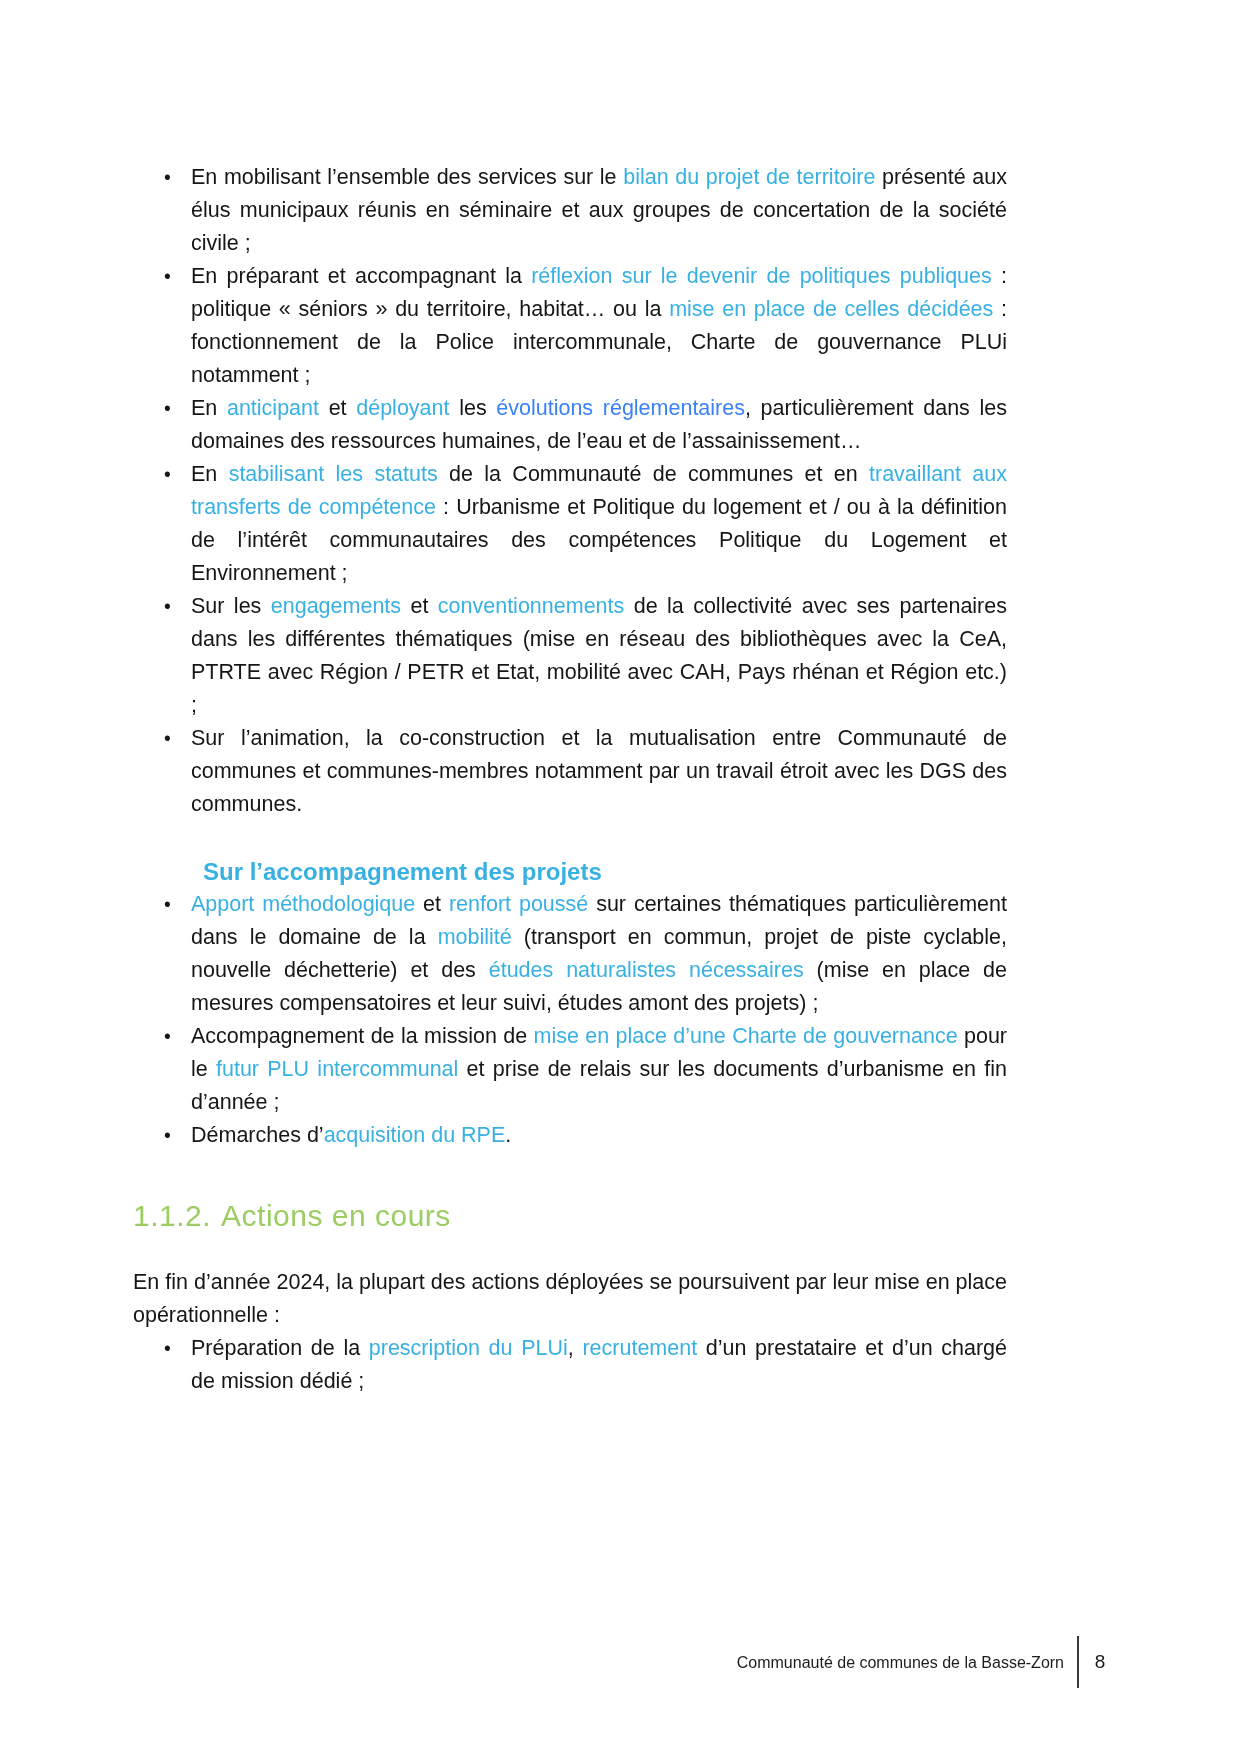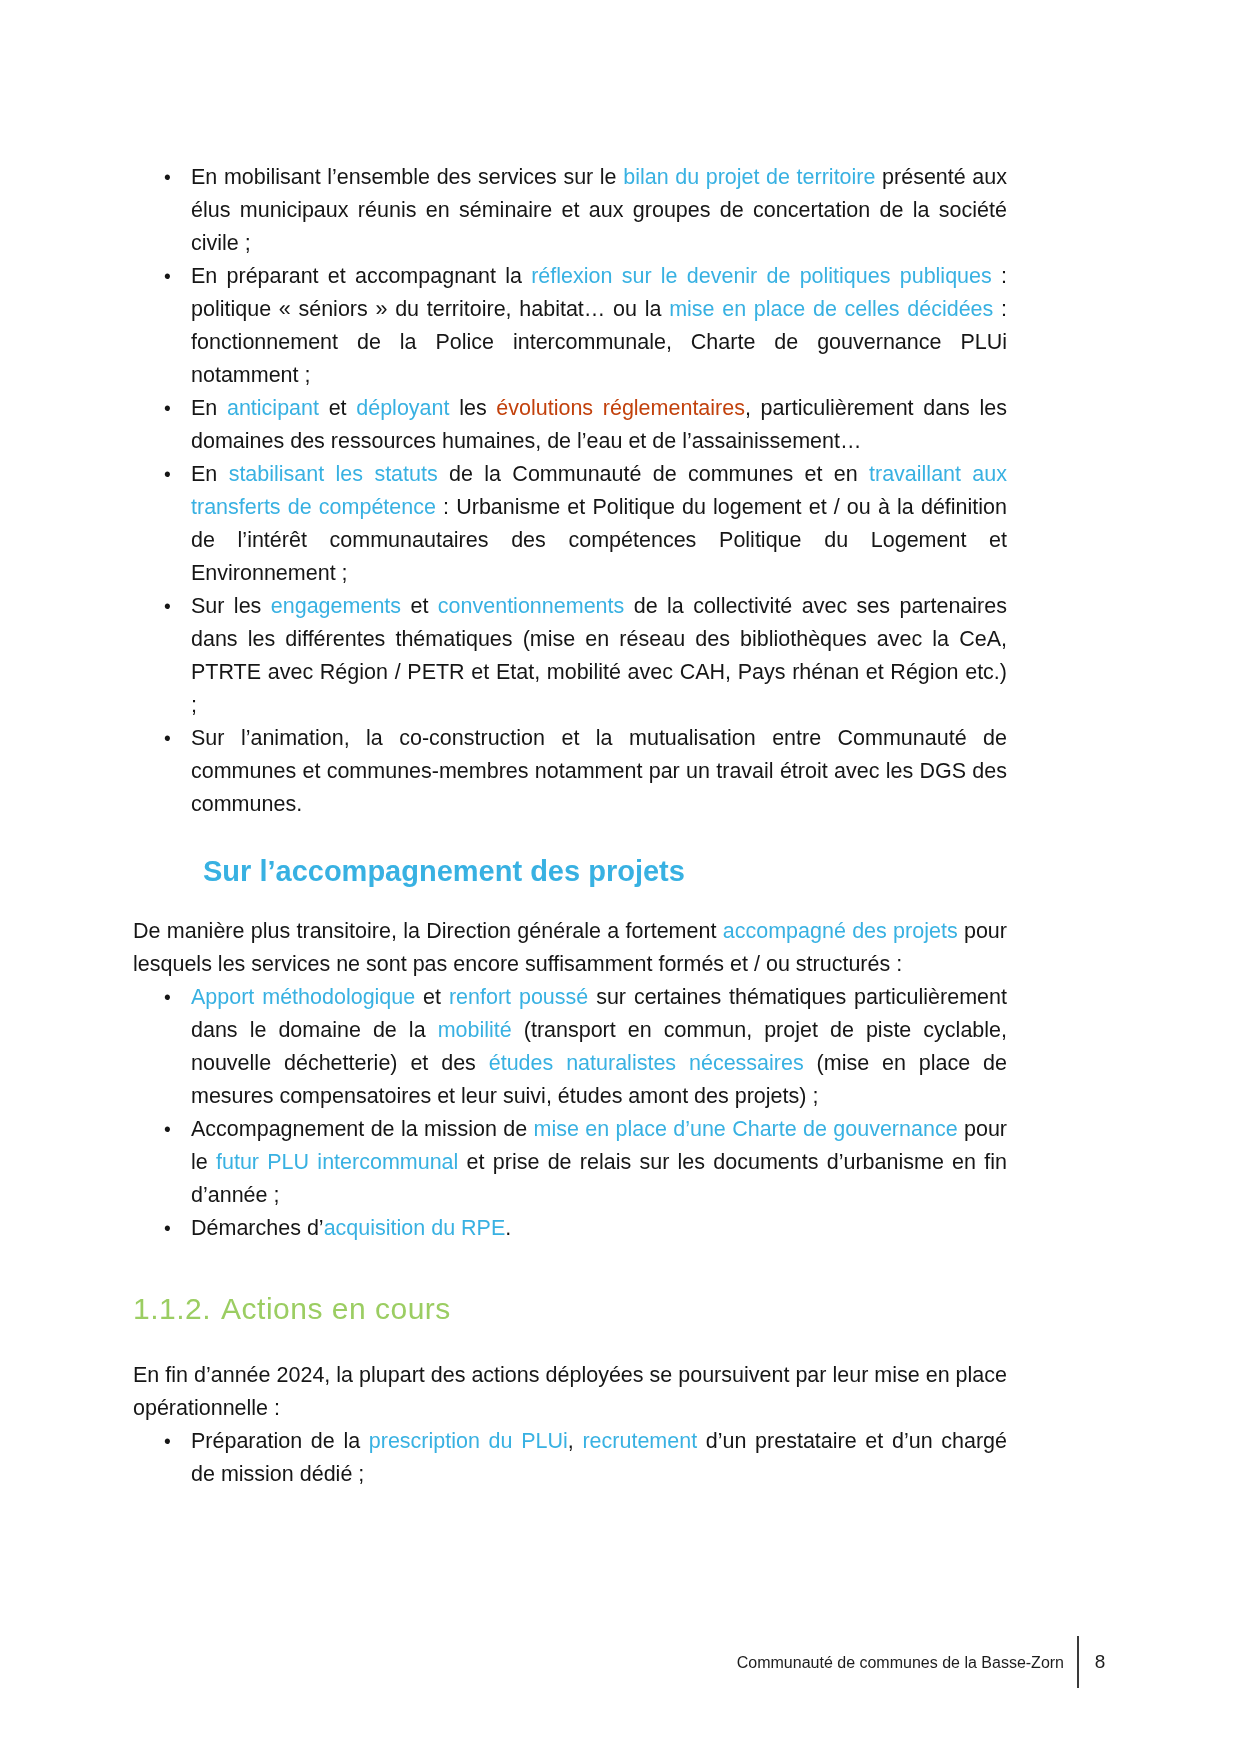--- a/index.html
+++ b/index.html
@@ -31,21 +31,21 @@
   ul.bullets li::before {
     content: "\2022";
     position: absolute;
     left: 31px; top: 0;
     color: var(--ink, #161616);
     font-size: 0.9em;
   }
 
   .section-heading-blue {
     margin: 34px 0 0 70px;
-    font-size: 29px;
+    font-size: 24px;
     line-height: 33px;
     font-weight: bold;
     color: var(--blue, #38b1e2);
     text-align: left;
   }
 
   .para { margin: 27px 0 0 0; }
 
   .section-heading-green {
     margin: 44px 0 0 0;
@@ -87,29 +87,28 @@
 </head>
 <body>
 
 <div class="page">
 
   <div class="content">
 
     <ul class="bullets">
         <li><span>En mobilisant l’ensemble des services sur le </span><span style="color: rgb(56, 177, 226);">bilan du projet de territoire</span><span> présenté aux élus municipaux réunis en séminaire et aux groupes de concertation de la société civile ;</span></li>
         <li><span>En préparant et accompagnant la </span><span style="color: rgb(56, 177, 226);">réflexion sur le devenir de politiques publiques</span><span> : politique « séniors » du territoire, habitat… ou la </span><span style="color: rgb(56, 177, 226);">mise en place de celles décidées</span><span> : fonctionnement de la Police intercommunale, Charte de gouvernance PLUi notamment ;</span></li>
-        <li><span>En </span><span style="color: rgb(56, 177, 226);">anticipant</span><span> et </span><span style="color: rgb(56, 177, 226);">déployant</span><span> les </span><span style="color: #c2410c;">évolutions réglementaires</span><span>, particulièrement dans les domaines des ressources humaines, de l’eau et de l’assainissement…</span></li>
+        <li><span>En </span><span style="color: rgb(56, 177, 226);">anticipant</span><span> et </span><span style="color: rgb(56, 177, 226);">déployant</span><span> les </span><span style="color: #3b82f6;">évolutions réglementaires</span><span>, particulièrement dans les domaines des ressources humaines, de l’eau et de l’assainissement…</span></li>
         <li><span>En </span><span style="color: rgb(56, 177, 226);">stabilisant les statuts</span><span> de la Communauté de communes et en </span><span style="color: rgb(56, 177, 226);">travaillant aux transferts de compétence</span><span> : Urbanisme et Politique du logement et / ou à la définition de l’intérêt communautaires des compétences Politique du Logement et Environnement ;</span></li>
         <li><span>Sur les </span><span style="color: rgb(56, 177, 226);">engagements</span><span> et </span><span style="color: rgb(56, 177, 226);">conventionnements</span><span> de la collectivité avec ses partenaires dans les différentes thématiques (mise en réseau des bibliothèques avec la CeA, PTRTE avec Région / PETR et Etat, mobilité avec CAH, Pays rhénan et Région etc.) ;</span></li>
         <li><span>Sur l’animation, la co-construction et la mutualisation entre Communauté de communes et communes-membres notamment par un travail étroit avec les DGS des communes.</span></li>
       </ul>
 
     <h3 class="section-heading-blue">Sur l’accompagnement des projets</h3>
 
-    <p class="para"><span>De manière plus transitoire, la Direction générale a fortement </span><span style="color: rgb(56, 177, 226);">accompagné des projets</span><span> pour lesquels les services ne sont pas encore suffisamment formés et / ou structurés :</span></p>
 
     <ul class="bullets">
         <li><span style="color: rgb(56, 177, 226);">Apport méthodologique</span><span> et </span><span style="color: rgb(56, 177, 226);">renfort poussé</span><span> sur certaines thématiques particulièrement dans le domaine de la </span><span style="color: rgb(56, 177, 226);">mobilité</span><span> (transport en commun, projet de piste cyclable, nouvelle déchetterie) et des </span><span style="color: rgb(56, 177, 226);">études naturalistes nécessaires</span><span> (mise en place de mesures compensatoires et leur suivi, études amont des projets) ;</span></li>
         <li><span>Accompagnement de la mission de </span><span style="color: rgb(56, 177, 226);">mise en place d’une Charte de gouvernance</span><span> pour le </span><span style="color: rgb(56, 177, 226);">futur PLU intercommunal</span><span> et prise de relais sur les documents d’urbanisme en fin d’année ;</span></li>
         <li><span>Démarches d’</span><span style="color: rgb(56, 177, 226);">acquisition du RPE</span><span>.</span></li>
       </ul>
 
     <h2 class="section-heading-green">
       <span class="heading-number">1.1.2.</span><span>Actions en cours</span>
     </h2>

